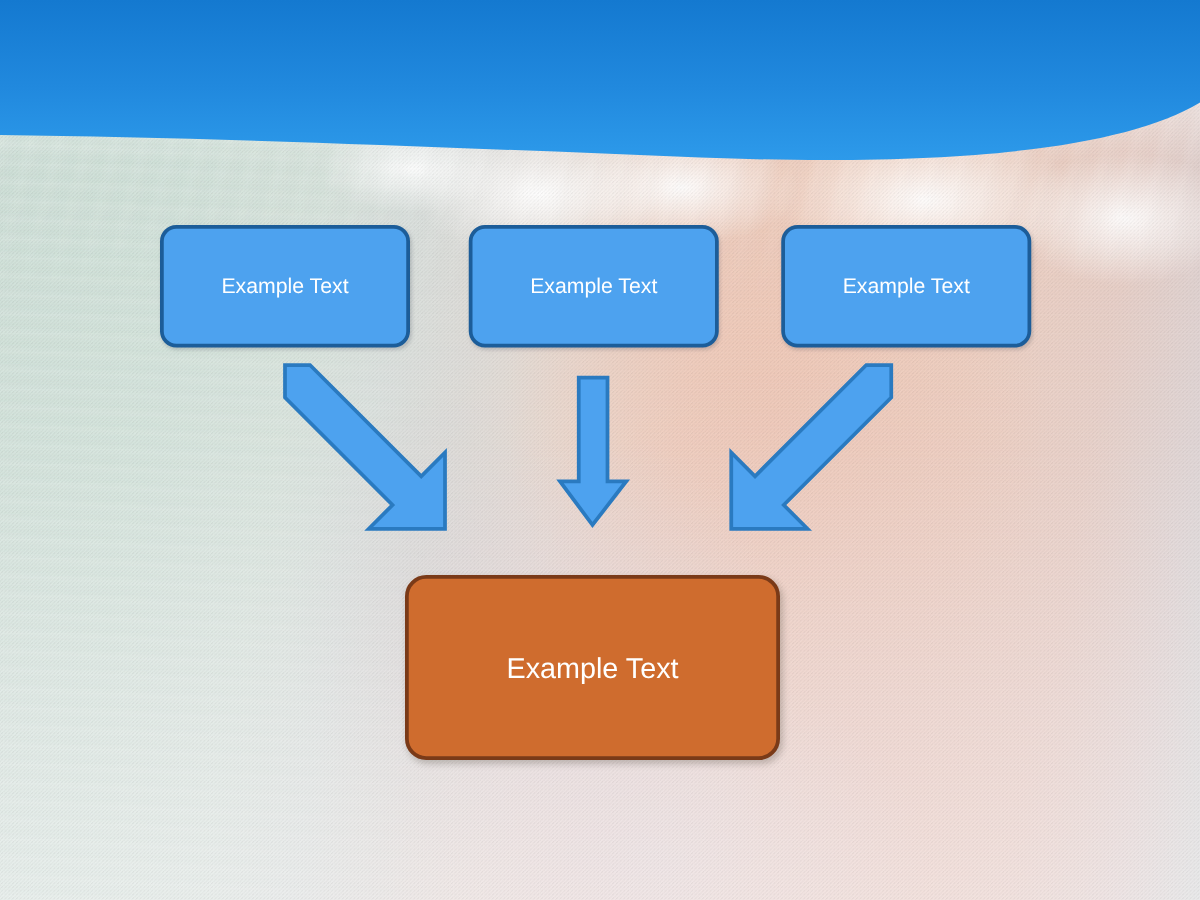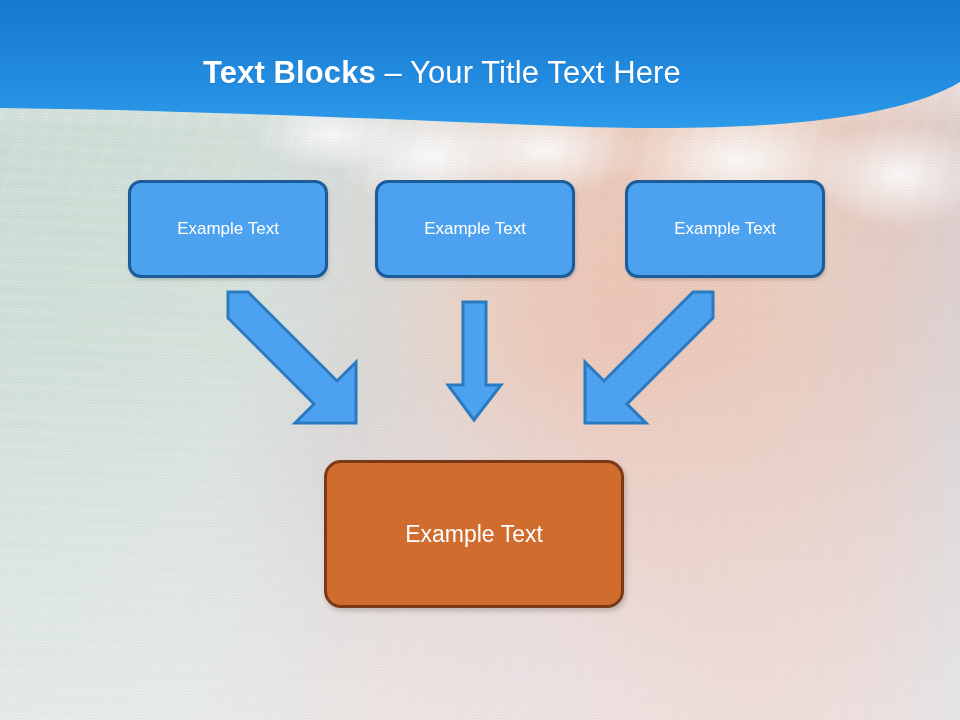--- a/index.html
+++ b/index.html
@@ -188,23 +188,20 @@
     <defs>
       <linearGradient id="bannerGrad" x1="0" y1="0" x2="0" y2="1">
         <stop offset="0%" stop-color="#1479d0"></stop>
         <stop offset="55%" stop-color="#2189de"></stop>
         <stop offset="100%" stop-color="#2d9aea"></stop>
       </linearGradient>
     </defs>
     <path d="M0,0 L960,0 L960,82 C900,118 770,134 560,126 C360,118 170,110 0,108 Z" fill="url(#bannerGrad)"></path>
   </svg>
 
-  <div class="header-title">
-    <span class="bold">Text Blocks</span><span class="light"> – </span><span class="light">Your Title Text Here</span>
-  </div>
 
   <svg class="arrow-svg" viewBox="0 0 960 720">
 
     <path class="arrow-shape" d="M228,292 L248,292 L337,381 L356,362 L356,423 L295,423 L314,404 L228,318 Z"></path>
 
     <path class="arrow-shape" d="M463,302 L486,302 L486,385 L501,385 L474,420 L448,385 L463,385 Z"></path>
 
     <path class="arrow-shape" d="M713,292 L693,292 L604,381 L585,362 L585,423 L646,423 L627,404 L713,318 Z"></path>
   </svg>
 

